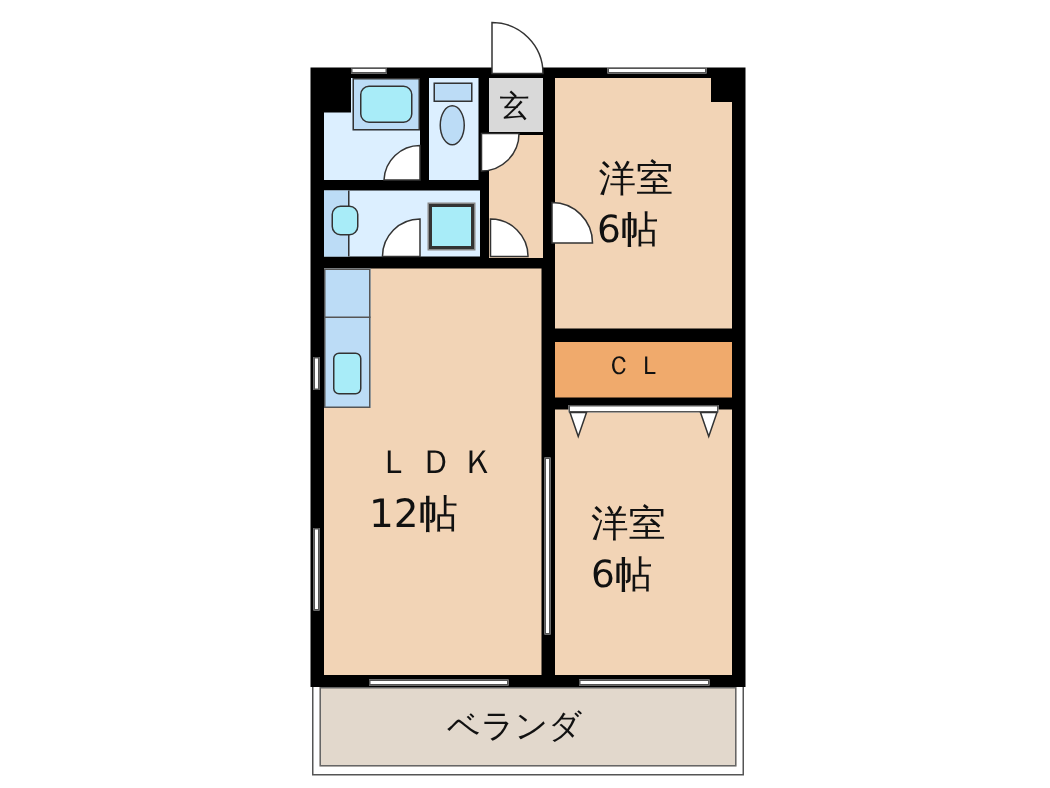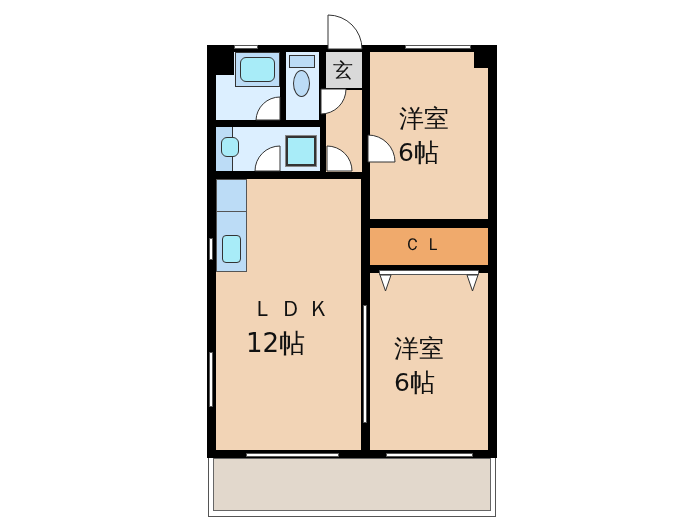--- a/index.html
+++ b/index.html
@@ -12,20 +12,21 @@
   .win { background: #fff; border: 1px solid #555; }
   svg { position: absolute; overflow: visible; }
 </style>
 </head>
 <body>
 
 <div class="abs" style="left:0;top:0;width:700px;height:525px;">
 
   <div class="abs" style="left:208px;top:455px;width:288px;height:62px;border:1px solid #555;background:#fff;"></div>
   <div class="abs" style="left:213px;top:458px;width:278px;height:53px;background:#e2d8cc;border:1px solid #666;"></div>
+  <div class="label" style="left:298px;top:474px;font-size:22px;">ベランダ</div>
 
   <div class="abs wall" style="left:207px;top:45px;width:290px;height:413px;"></div>
 
   <div class="abs wet" style="left:216px;top:52px;width:64px;height:68px;"></div>
   <div class="abs wall" style="left:214px;top:50px;width:20px;height:25px;"></div>
   <div class="abs" style="left:235px;top:52px;width:45px;height:35px;background:#bcdcf6;border:1px solid #333;"></div>
   <div class="abs" style="left:240px;top:57px;width:35px;height:25px;background:#a8ecf8;border:1px solid #333;border-radius:6px;"></div>
   <div class="abs win" style="left:234px;top:45px;width:24px;height:4px;"></div>
 
   <div class="abs wet" style="left:286px;top:52px;width:33px;height:68px;"></div>

